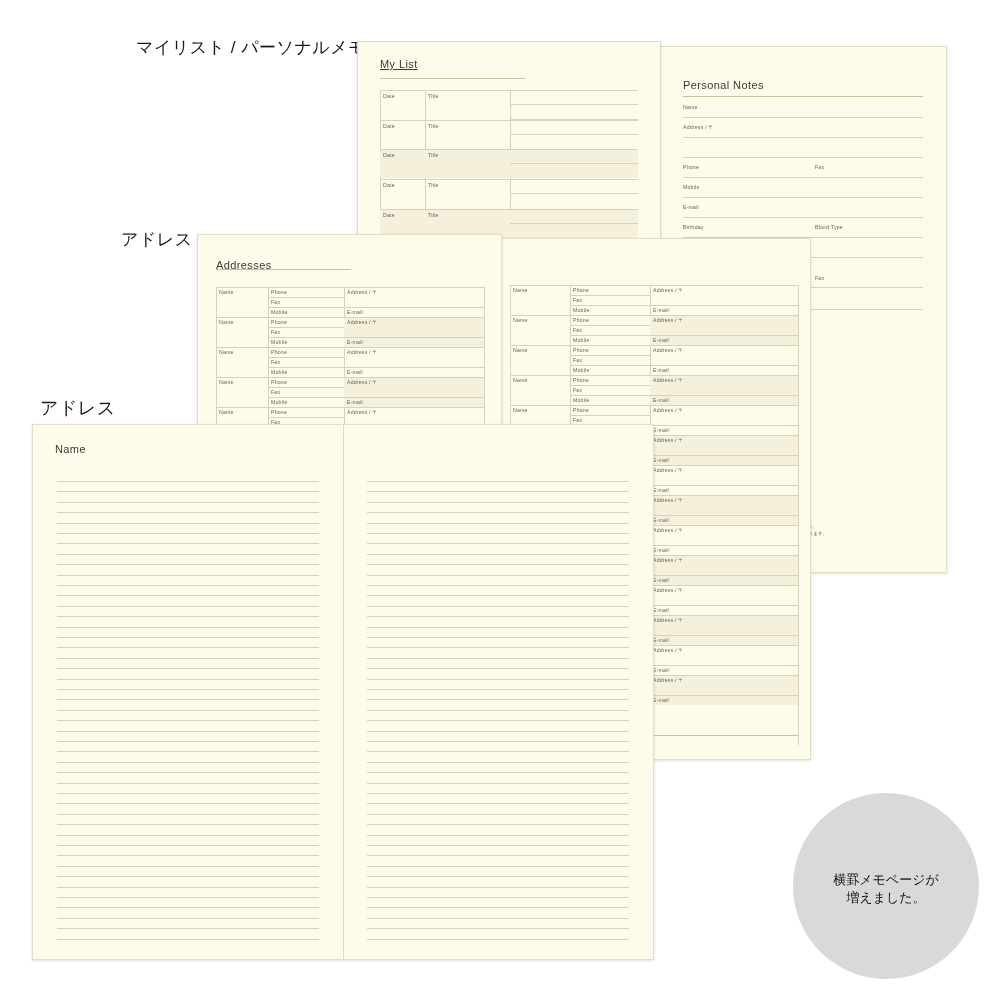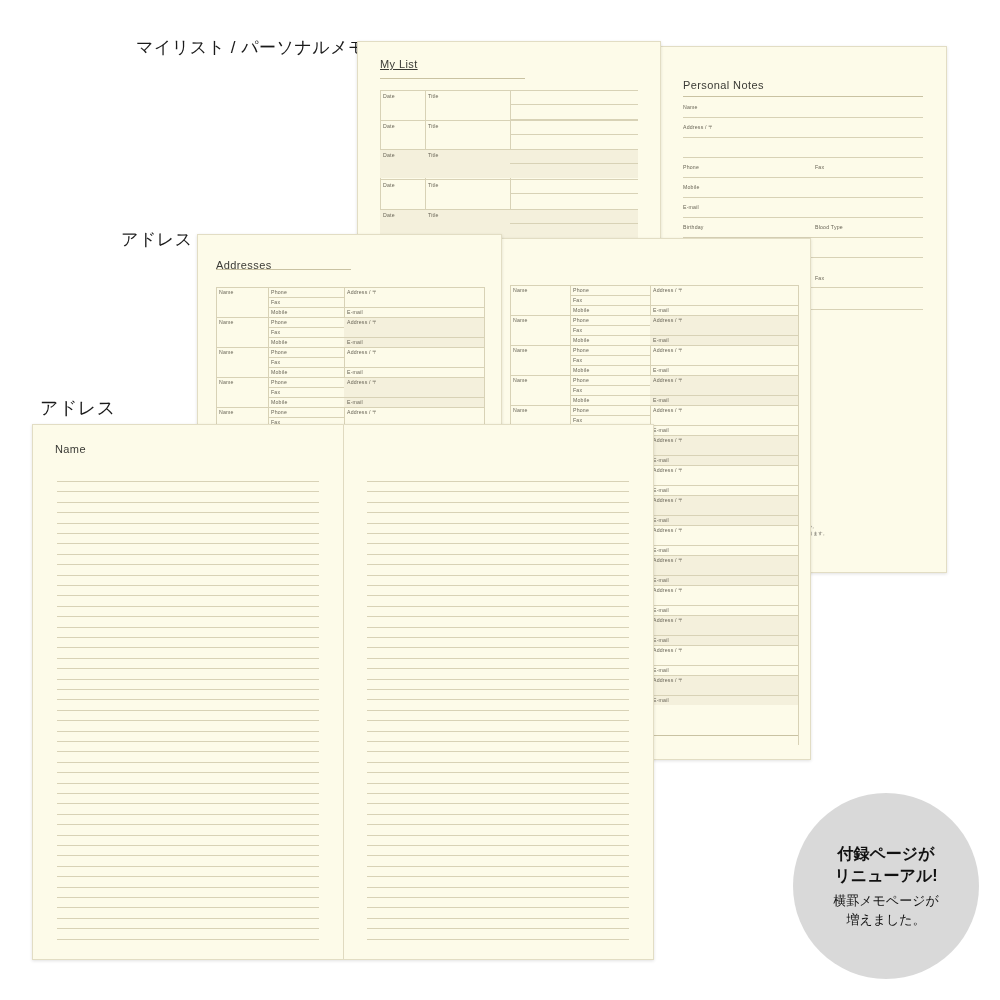--- a/index.html
+++ b/index.html
@@ -416,17 +416,15 @@
       <div class="rule" style="left: 334px; width: 262px; top: 461.6px;"></div>
       <div class="rule" style="left: 334px; width: 262px; top: 472px;"></div>
       <div class="rule" style="left: 334px; width: 262px; top: 482.4px;"></div>
       <div class="rule" style="left: 334px; width: 262px; top: 492.8px;"></div>
       <div class="rule" style="left: 334px; width: 262px; top: 503.2px;"></div>
       <div class="rule" style="left: 334px; width: 262px; top: 513.6px;"></div>
     </div>
 </div>
 
 <div class="badge" style="left:793px;top:793px;width:186px;height:186px;">
-  <div class="l1" style="white-space:pre-line;">付録ページが
-リニューアル!</div>
   <div class="l2" style="white-space:pre-line;">横罫メモページが
 増えました。</div>
 </div>
 
 </body></html>

